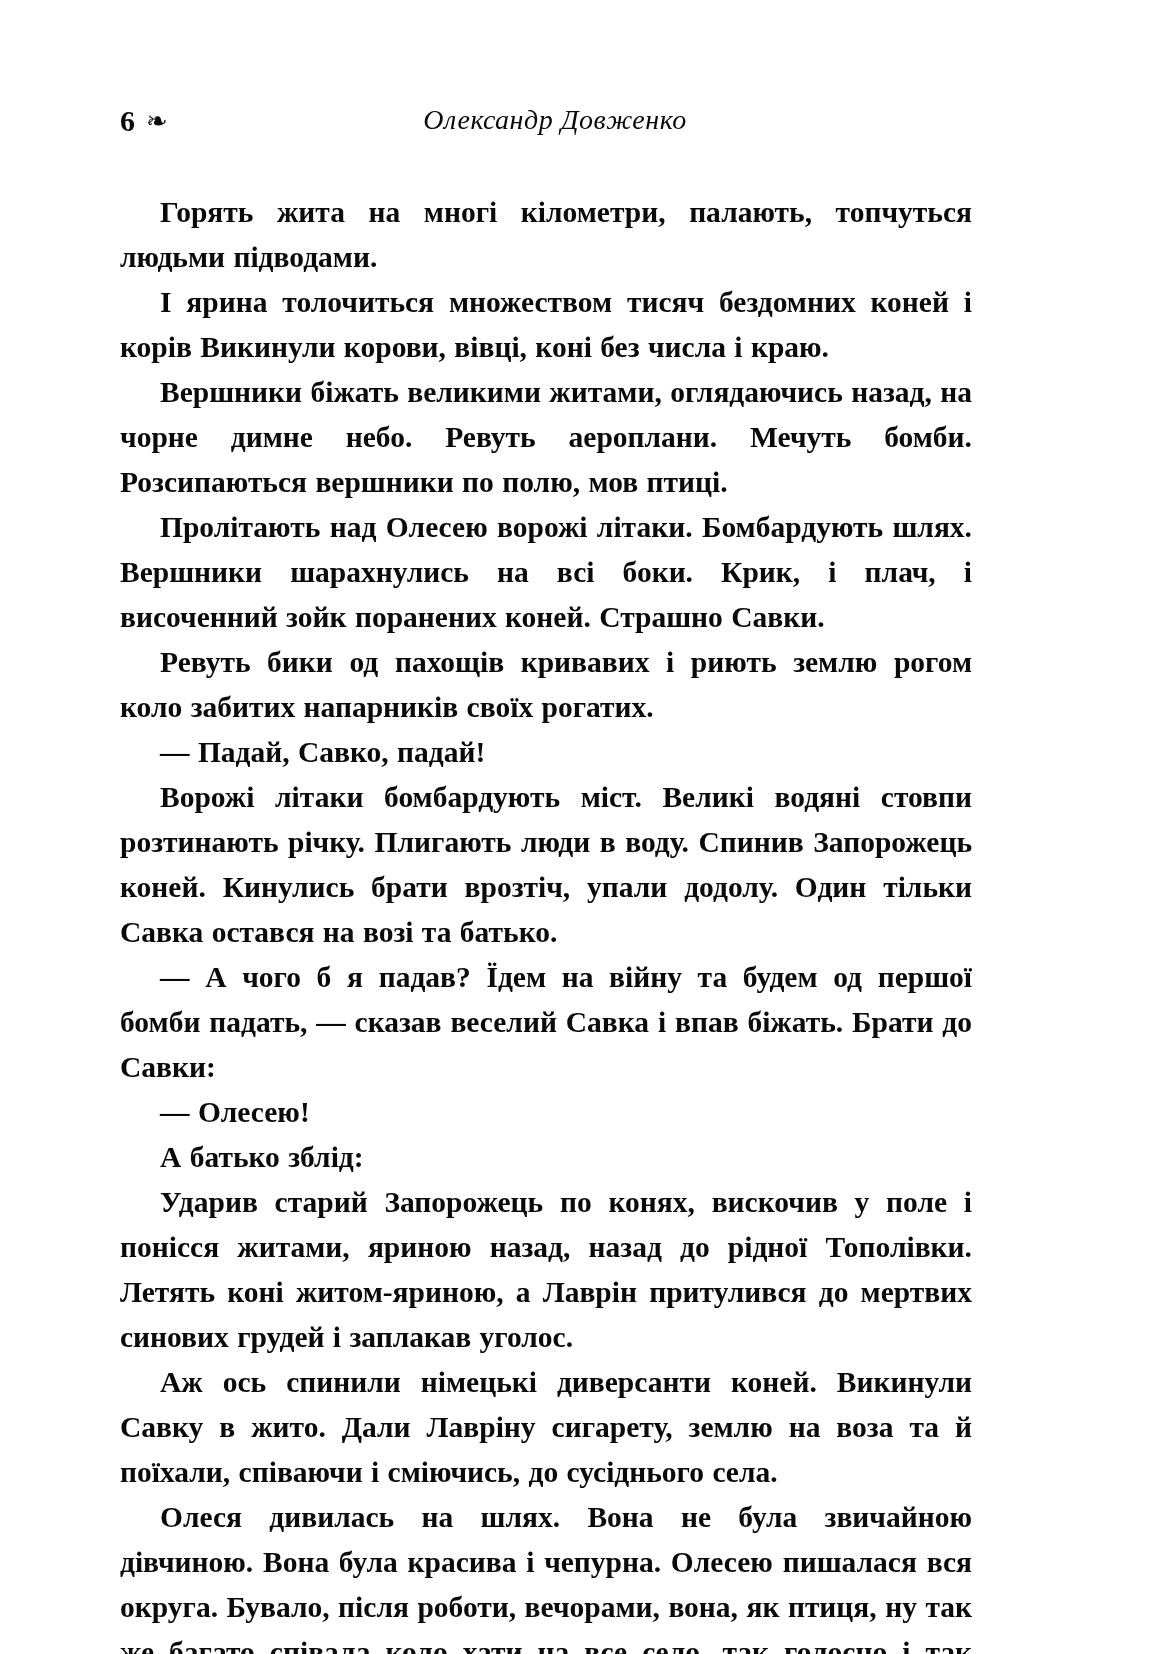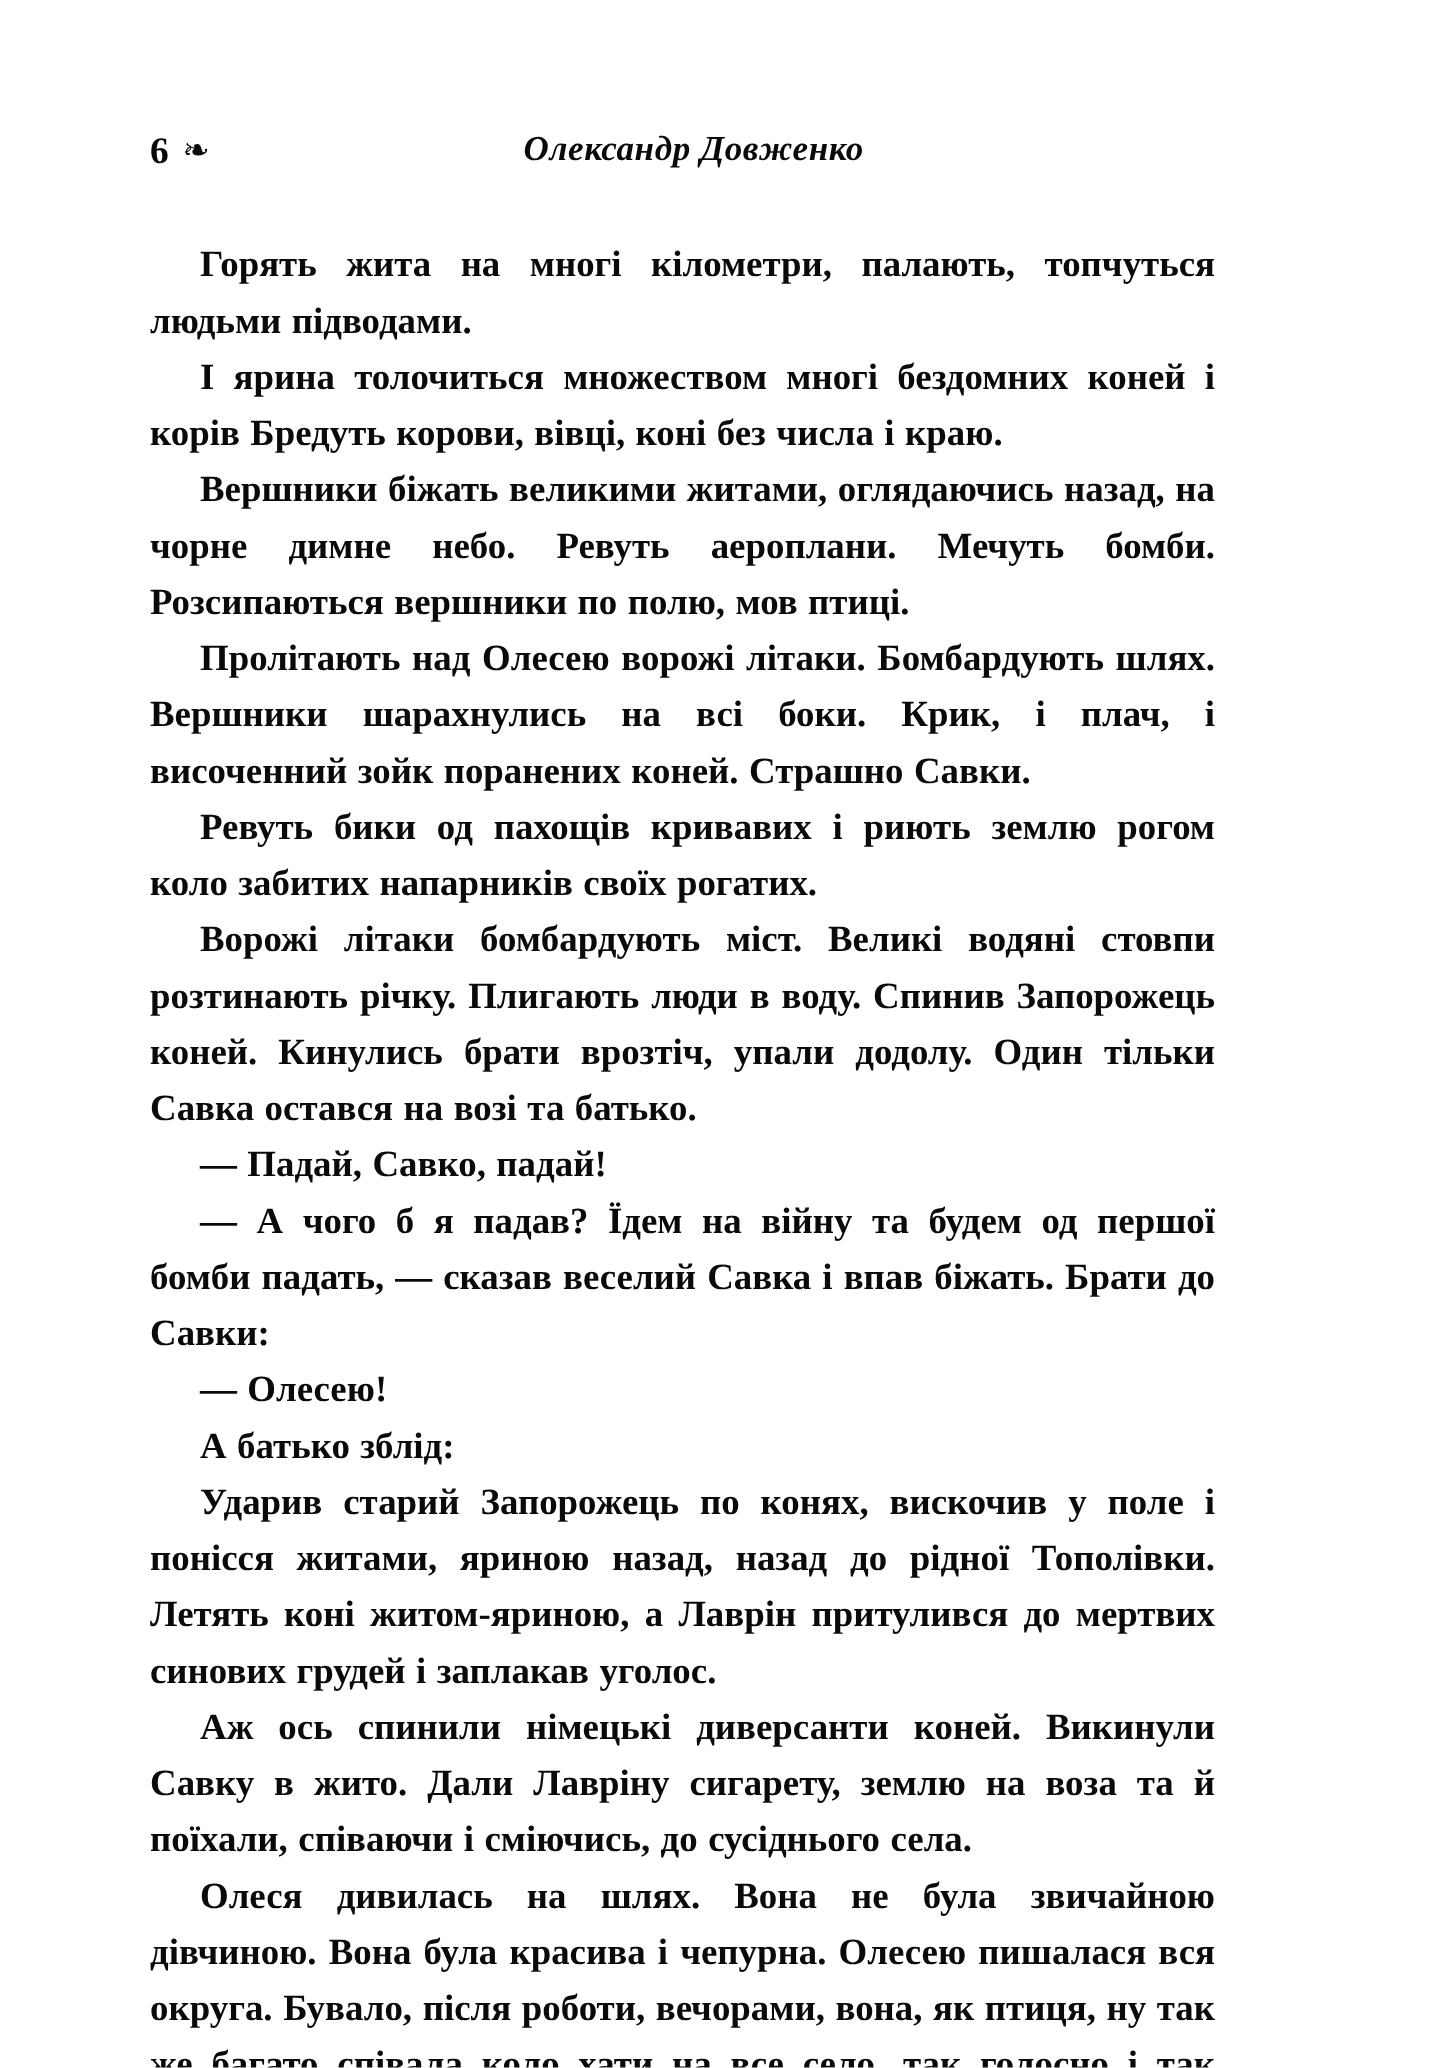--- a/index.html
+++ b/index.html
@@ -46,21 +46,21 @@
     position: relative;
     top: -1px;
   }
   .running-title {
     position: absolute;
     left: 0;
     right: 0;
     top: 0;
     text-align: center;
     font-style: italic;
-    font-weight: 700;
+    font-weight: 400;
     font-size: 28px;
     letter-spacing: 0.5px;
   }
   .page-body {
     position: absolute;
     top: 190px;
     left: 120px;
     width: 852px;
     font-size: 29.5px;
     line-height: 45px;
@@ -82,26 +82,26 @@
 
   <div class="page-header">
     <div class="folio">
       <span>6</span><span class="ornament">❧</span>
     </div>
     <div class="running-title">Олександр Довженко</div>
   </div>
 
   <div class="page-body">
     <p>Горять жита на многі кілометри, палають, топчуться людьми підводами.</p>
-    <p>І ярина толочиться множеством многі бездомних коней і корів Бредуть корови, вівці, коні без числа і краю.</p>
+    <p>І ярина толочиться множеством тисяч бездомних коней і корів Викинули корови, вівці, коні без числа і краю.</p>
     <p>Вершники біжать великими житами, оглядаючись назад, на чорне димне небо. Ревуть аероплани. Мечуть бомби. Розсипаються вершники по полю, мов птиці.</p>
     <p>Пролітають над Олесею ворожі літаки. Бомбардують шлях. Вершники шарахнулись на всі боки. Крик, і плач, і височенний зойк поранених коней. Страшно Савки.</p>
     <p>Ревуть бики од пахощів кривавих і риють землю рогом коло забитих напарників своїх рогатих.</p>
+    <p>— Падай, Савко, падай!</p>
     <p>Ворожі літаки бомбардують міст. Великі водяні стовпи розтинають річку. Плигають люди в воду. Спинив Запорожець коней. Кинулись брати врозтіч, упали додолу. Один тільки Савка остався на возі та батько.</p>
-    <p>— Падай, Савко, падай!</p>
     <p>— А чого б я падав? Їдем на війну та будем од першої бомби падать, — сказав веселий Савка і впав біжать. Брати до Савки:</p>
     <p>— Олесею!</p>
     <p>А батько зблід:</p>
     <p>Ударив старий Запорожець по конях, вискочив у поле і понісся житами, яриною назад, назад до рідної Тополівки. Летять коні житом-яриною, а Лаврін притулився до мертвих синових грудей і заплакав уголос.</p>
     <p>Аж ось спинили німецькі диверсанти коней. Викинули Савку в жито. Дали Лавріну сигарету, землю на воза та й поїхали, співаючи і сміючись, до сусіднього села.</p>
     <p>Олеся дивилась на шлях. Вона не була звичайною дівчиною. Вона була красива і чепурна. Олесею пишалася вся округа. Бувало, після роботи, вечорами, вона, як птиця, ну так же багато співала коло хати на все село, так голосно і так прекрасно, як, мабуть, і не снилося ні одній припудреній артистці з орденами.</p>
   </div>
 
 </div>
 

